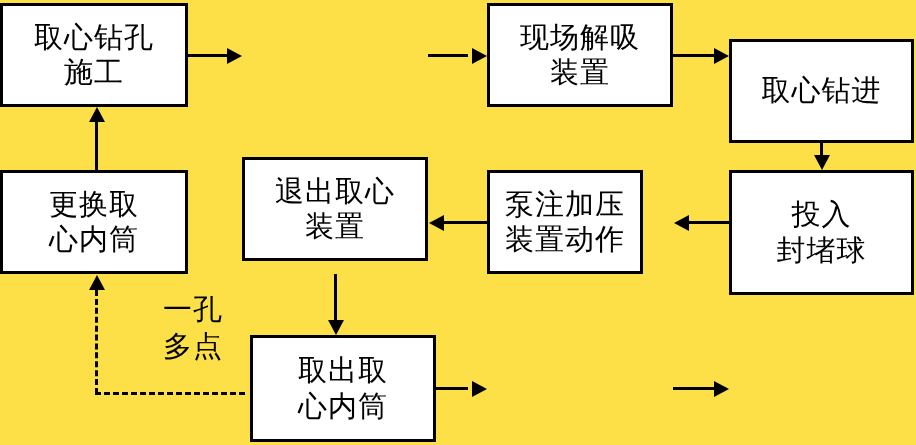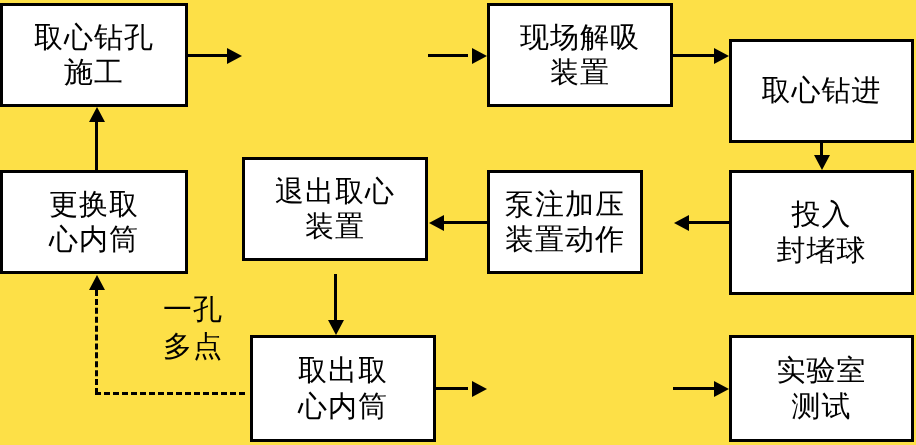--- a/index.html
+++ b/index.html
@@ -115,22 +115,20 @@
   <div class="node" style="left:487px; top:170px; width:156px; height:104px;">泵注加压
 装置动作</div>
 
   <div class="node" style="left:729px; top:170px; width:185px; height:125px;">投入
 封堵球</div>
 
   <div class="node" style="left:250px; top:335px; width:186px; height:107px;">取出取
 心内筒</div>
 
 
-  <div class="node" style="left:729px; top:335px; width:185px; height:107px;">实验室
-测试</div>
 
   <div class="edge h" style="left:188px; top:54px; width:40px;"></div>
   <div class="arrow right" style="left:227px; top:47.5px;"></div>
 
   <div class="edge h" style="left:428px; top:54px; width:40px;"></div>
   <div class="arrow right" style="left:472px; top:47.5px;"></div>
 
   <div class="edge h" style="left:673px; top:54px; width:41px;"></div>
   <div class="arrow right" style="left:714px; top:47.5px;"></div>
 

